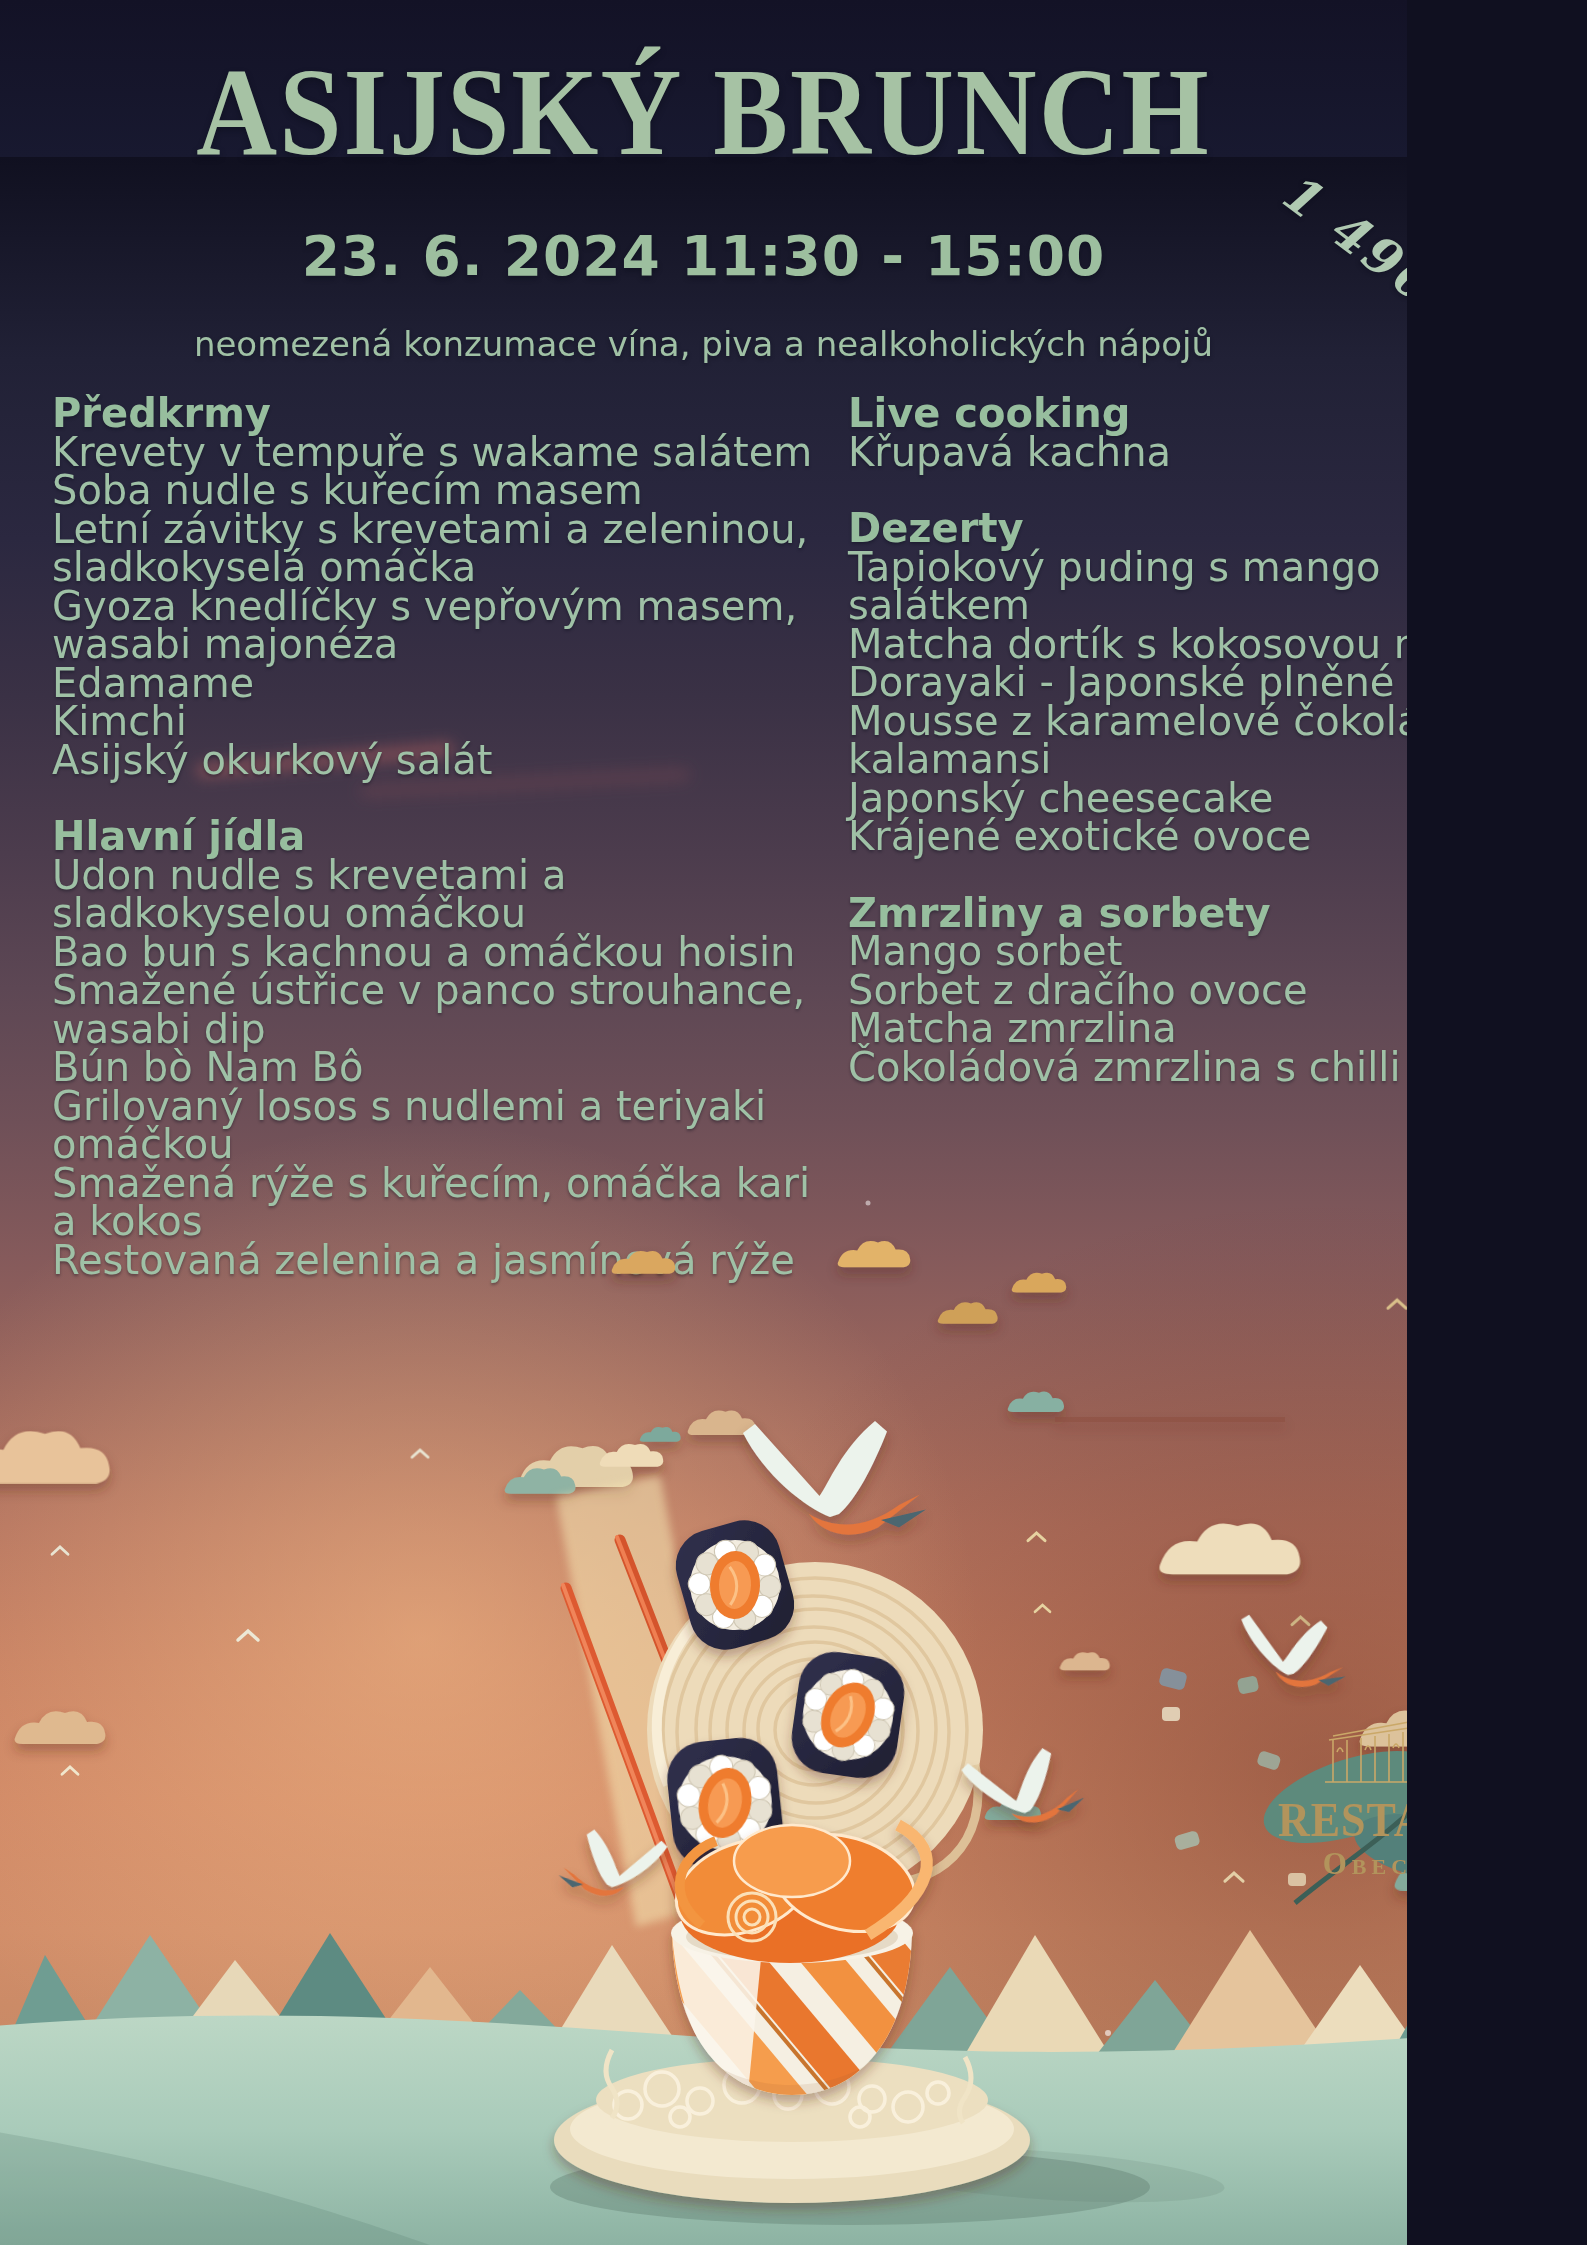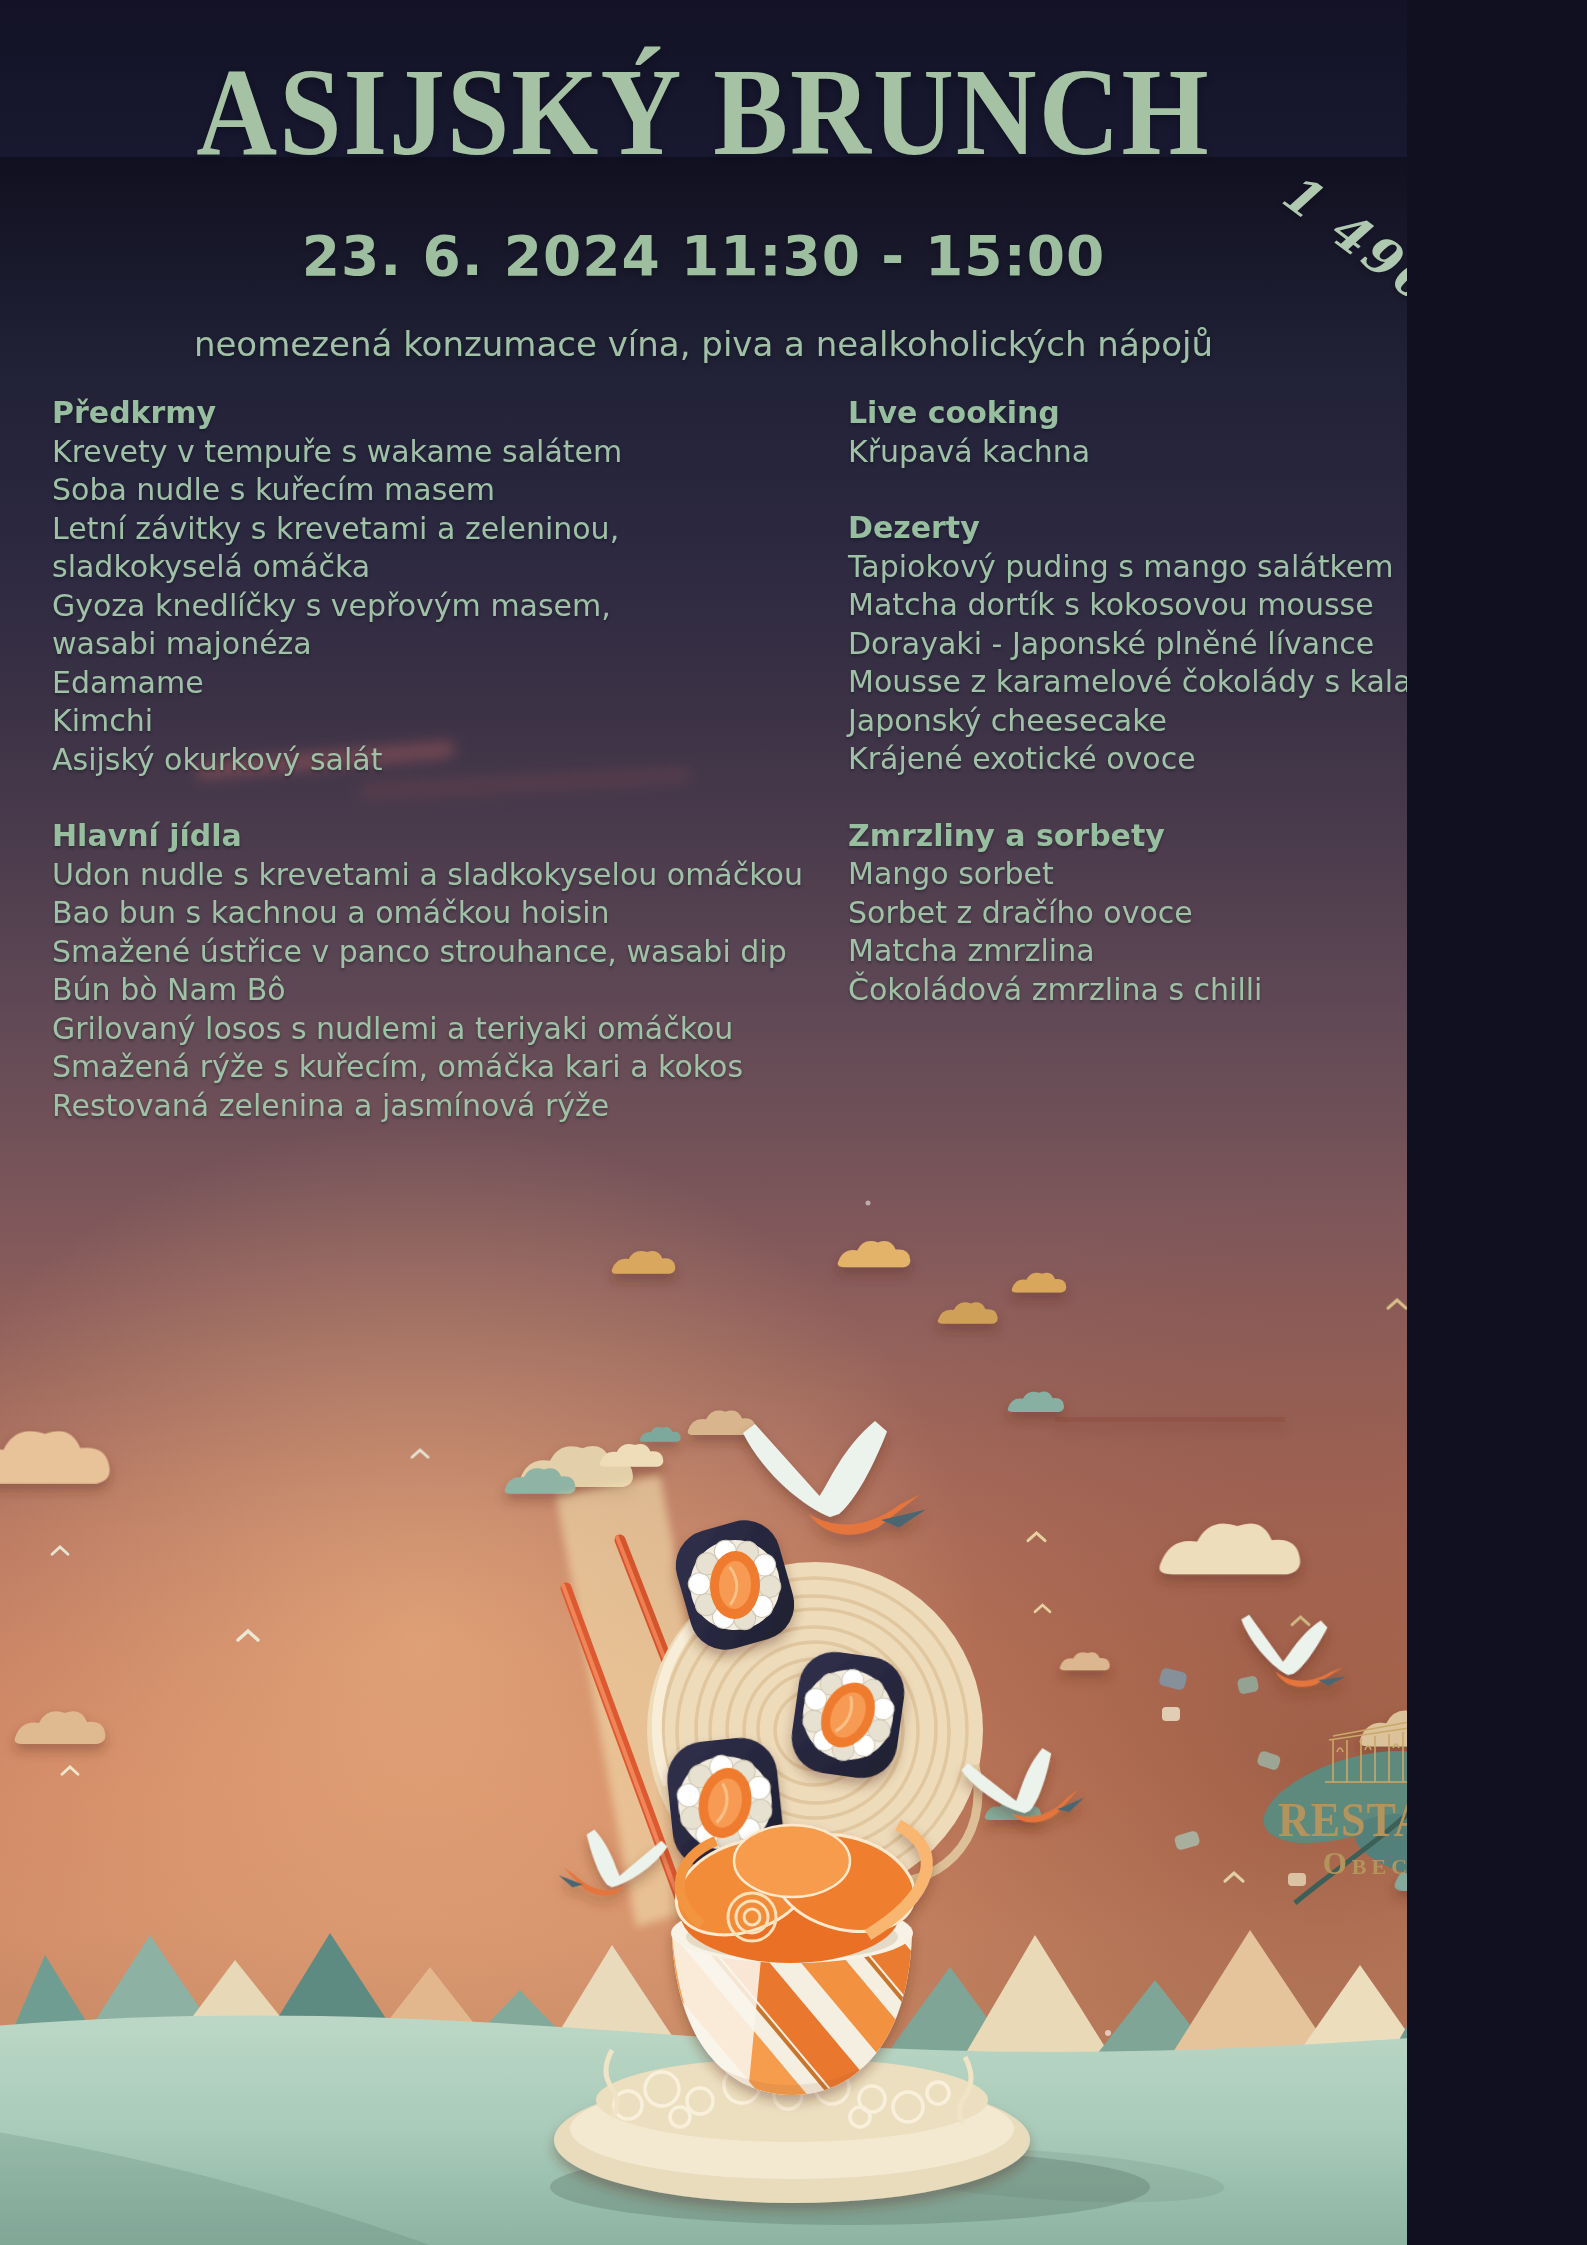--- a/index.html
+++ b/index.html
@@ -26,21 +26,21 @@
   .datetime{position:absolute;left:0;top:224px;width:100%;text-align:center;
     font-weight:700;font-size:55px;letter-spacing:1px;color:#9dbf9f;
     text-shadow:0 3px 5px rgba(8,10,22,.4);}
   .subtitle{position:absolute;left:0;top:324px;width:100%;text-align:center;
     font-size:34px;color:#a0c1a5;text-shadow:0 2px 4px rgba(8,10,22,.4);}
   .price{position:absolute;left:1252px;top:242px;width:300px;text-align:center;
     font-family:"DejaVu Serif",serif;font-style:italic;font-weight:700;font-size:50px;
     letter-spacing:4px;color:#afc9b1;transform:rotate(37deg);transform-origin:center;
     text-shadow:0 2px 4px rgba(8,10,22,.35);}
 
-  .col{position:absolute;top:394px;font-size:30px;line-height:38.5px;color:#9fc1a6;
+  .col{position:absolute;top:394px;font-size:40px;line-height:38.5px;color:#9fc1a6;
     text-shadow:0 2px 3px rgba(10,12,26,.38);}
   .col-left{left:52px;width:785px;}
   .col-right{left:848px;width:725px;}
   .menu-section{margin:0 0 38px 0;}
   .menu-heading{font-weight:700;color:#97be9e;}
   .menu-items{white-space:pre-line;}
 
   .logo{position:absolute;left:1278px;top:1682px;width:300px;text-align:center;color:#b2945c;}
   .logo-name{font-family:"Liberation Serif",serif;font-weight:700;font-size:44px;
     letter-spacing:1px;line-height:1.05;transform:scaleY(1.08);}

